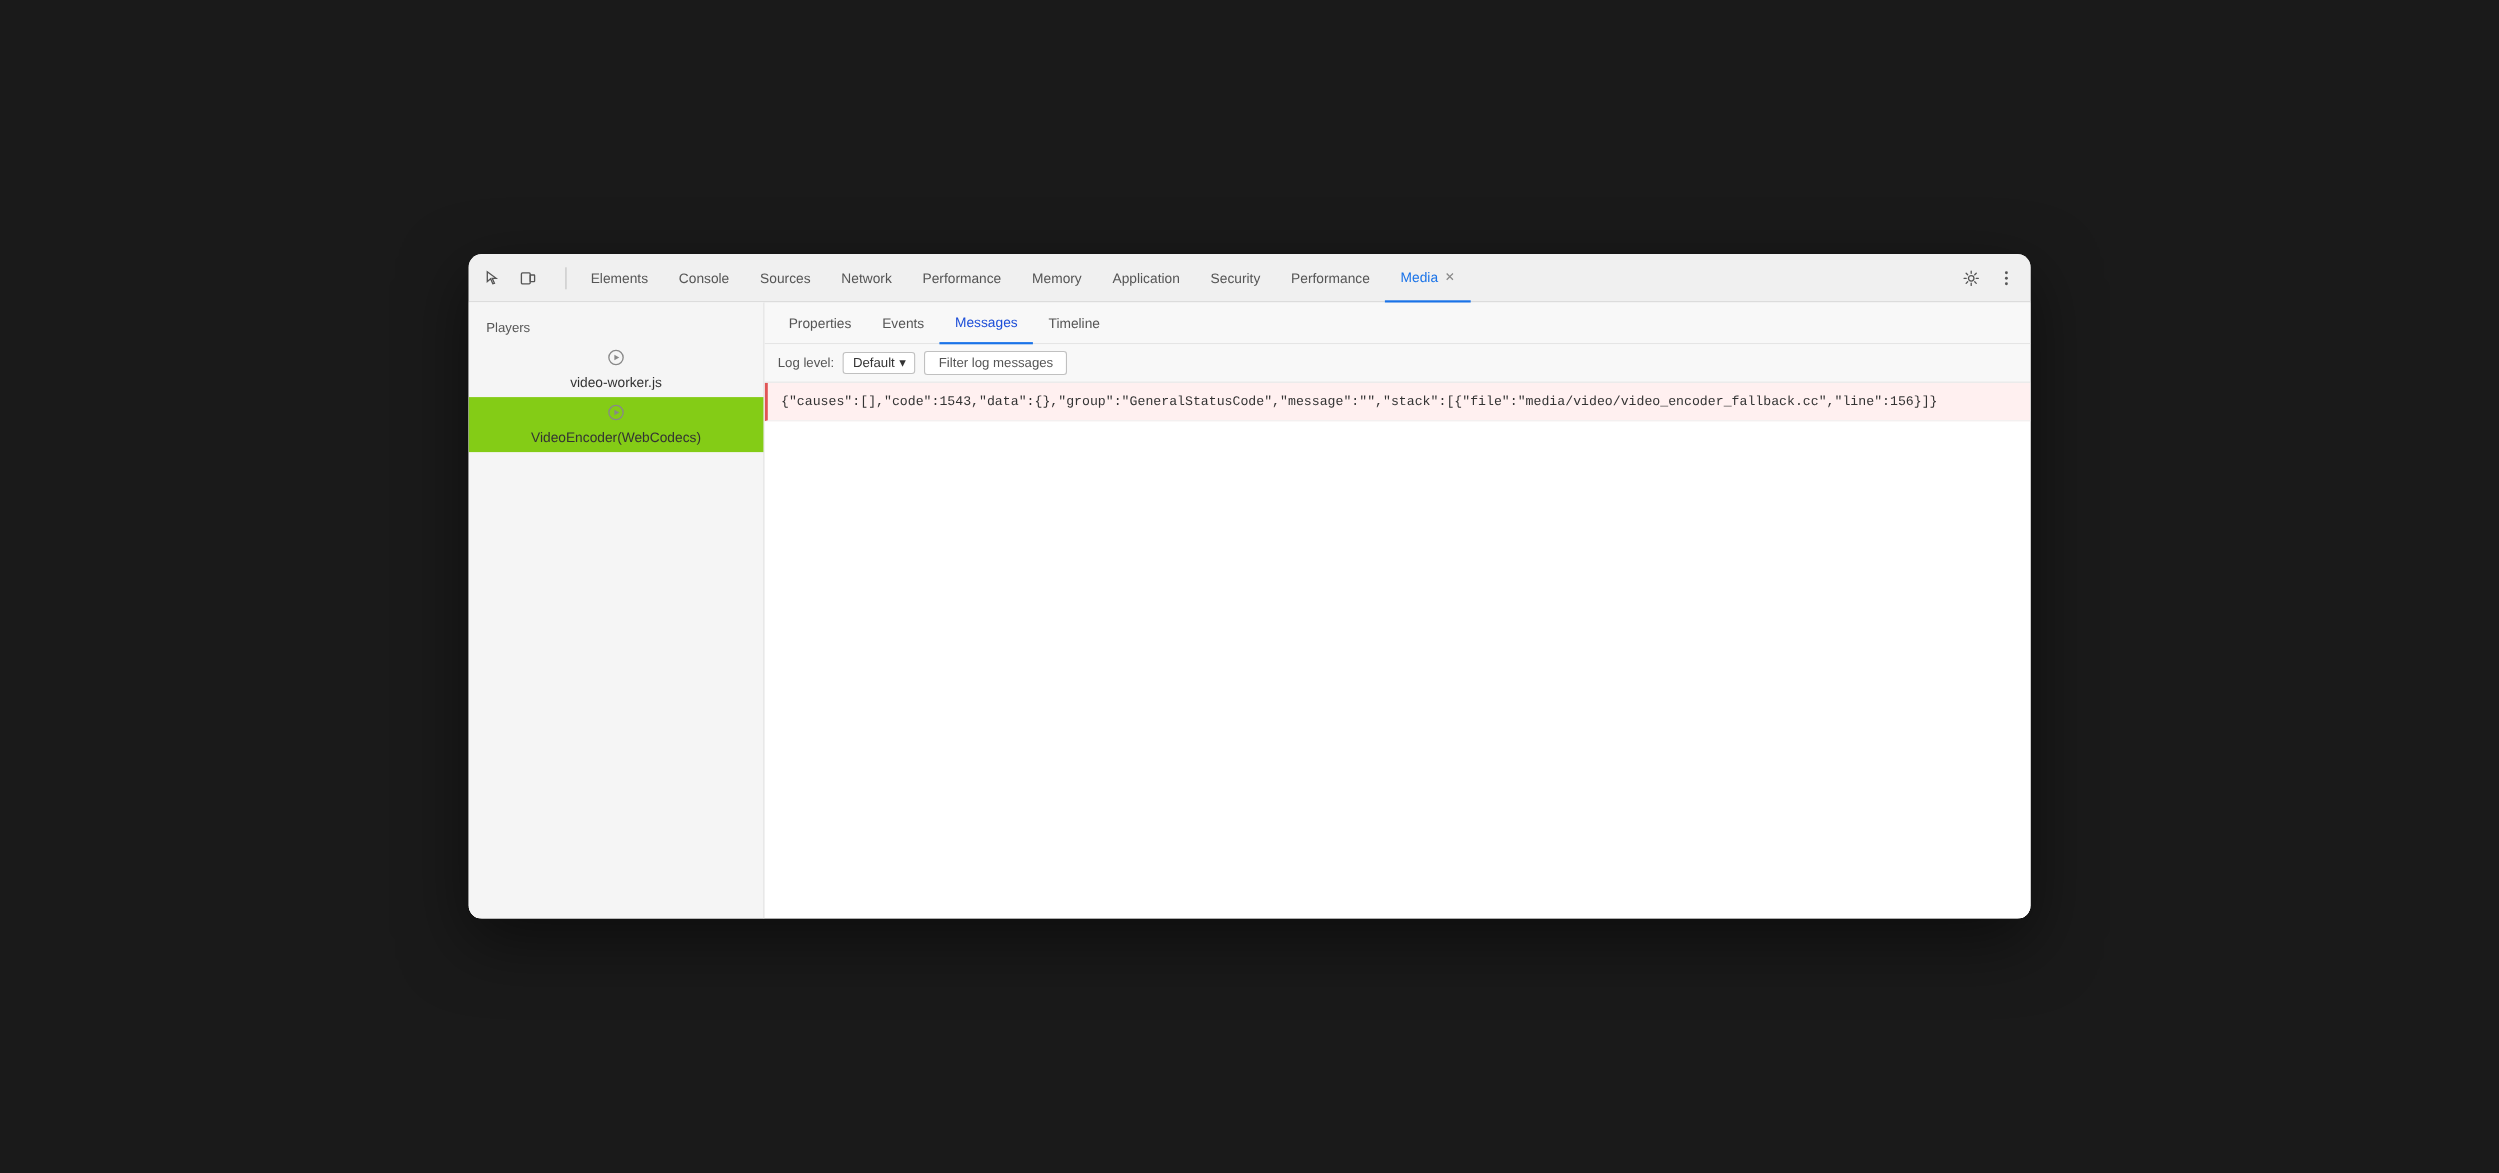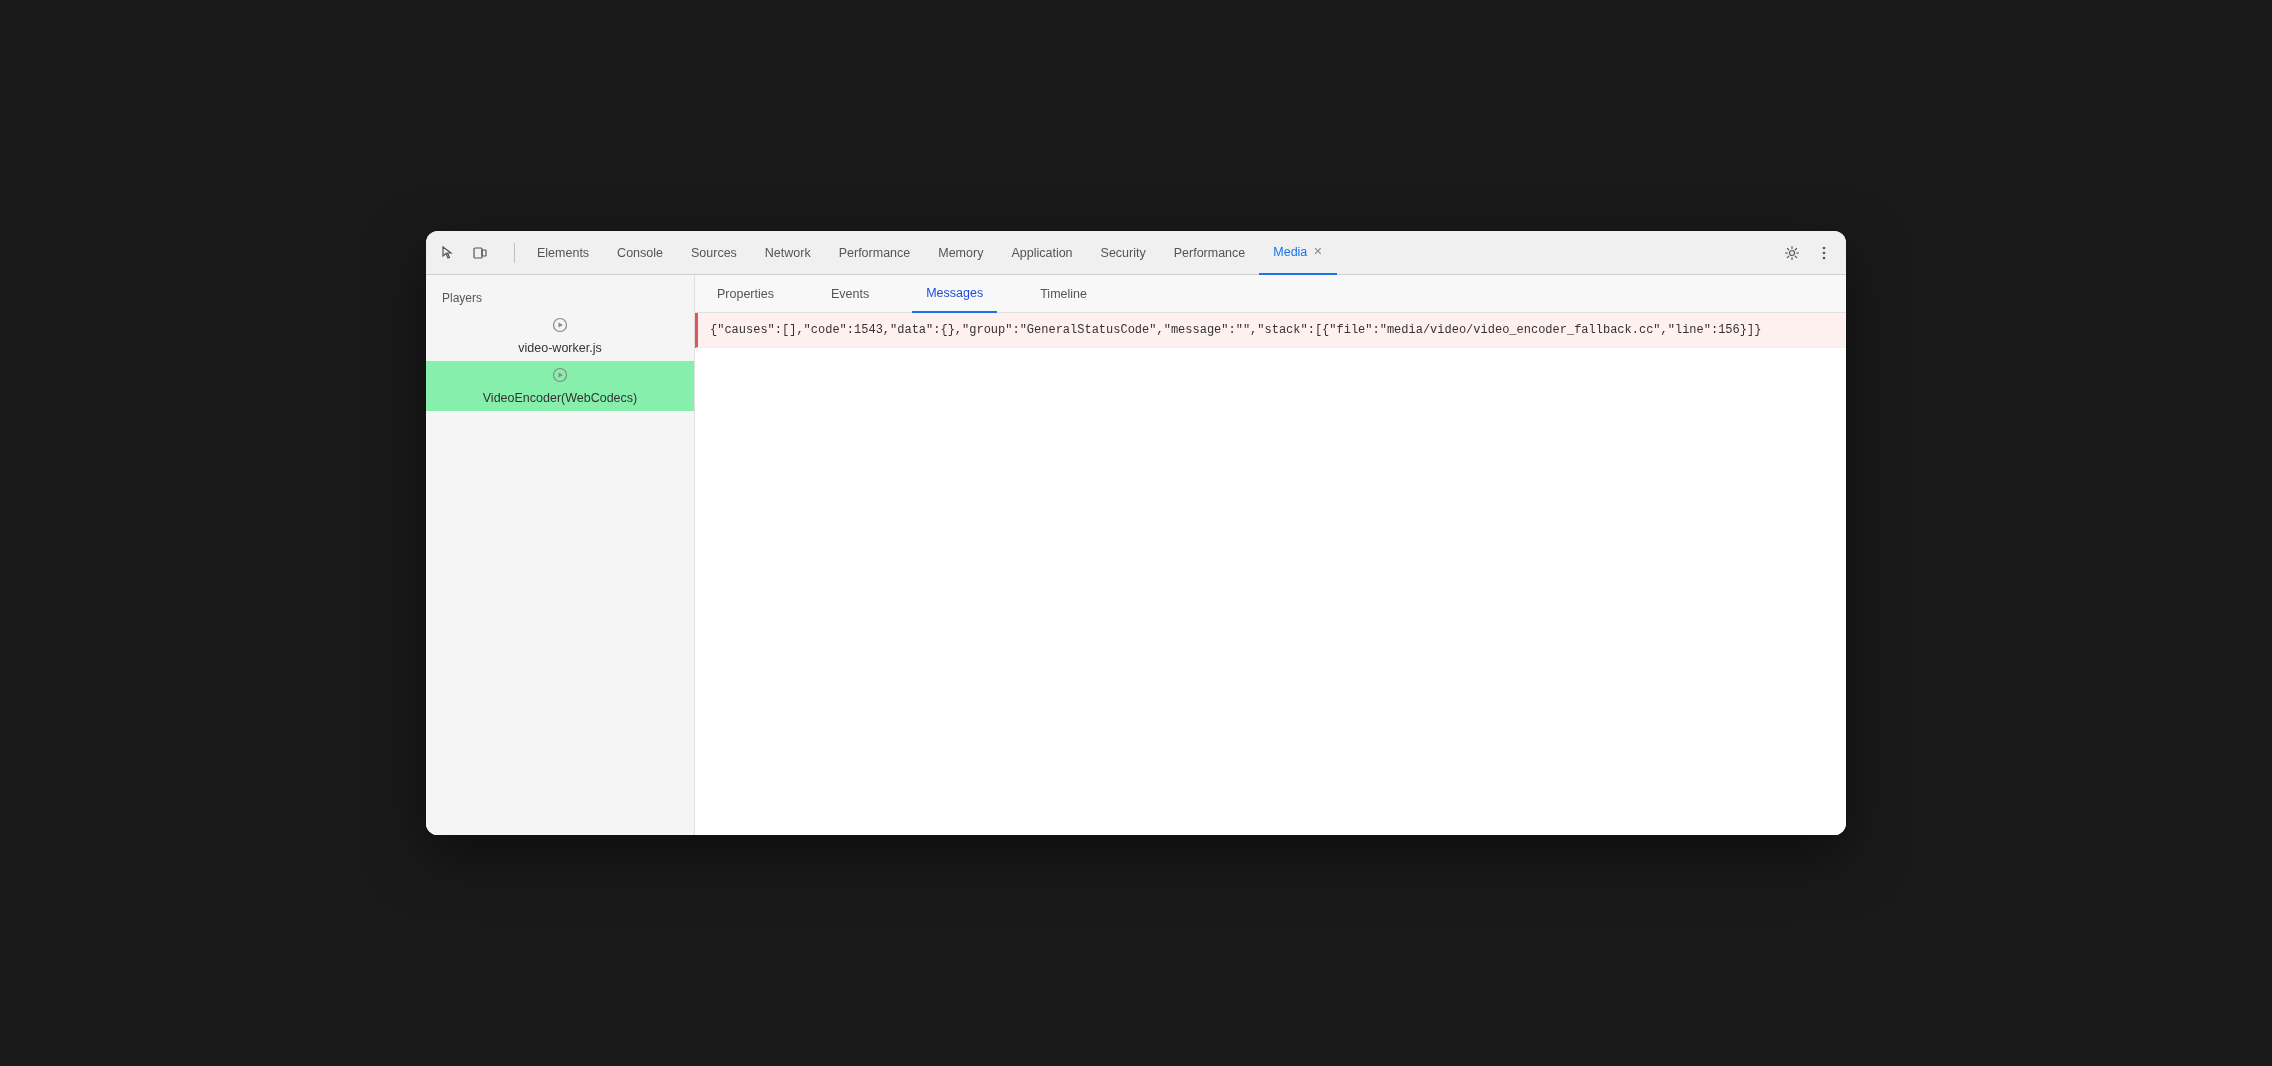--- a/index.html
+++ b/index.html
@@ -134,42 +134,41 @@
     .player-item {
       display: flex;
       align-items: center;
       padding: 6px 16px;
       cursor: pointer;
       font-size: 12.5px;
       color: #333;
       gap: 8px;
       flex-direction: column;
     }
-    .player-item.selected { background: #86efac; align-items: center; }
+    .player-item.selected { background: #84cc16; align-items: center; }
     .play-icon {
       width: 16px;
       height: 16px;
       flex-shrink: 0;
     }
     
     .content {
       flex: 1;
       display: flex;
       flex-direction: column;
       overflow: hidden;
     }
     
     .sub-tabs {
       display: flex;
       align-items: center;
       border-bottom: 1px solid #e0e0e0;
       background: #f8f8f8;
       height: 38px;
       padding: 0 8px;
-      gap: 29px;
     }
     .sub-tab {
       height: 38px;
       display: flex;
       align-items: center;
       padding: 0 14px;
       font-size: 12.5px;
       color: #555;
       cursor: pointer;
       position: relative;
@@ -338,20 +337,28 @@
           <span>Events</span>
         </div>
         <div class="sub-tab active">
           <span>Messages</span>
         </div>
         <div class="sub-tab">
           <span>Timeline</span>
         </div>
       </div>
 
+      <div class="log-toolbar">
+        <span class="log-label">Log level:</span>
+        <div class="log-select">
+          <span>Default</span>
+          <span>▾</span>
+        </div>
+        <button class="log-filter-btn">Filter log messages</button>
+      </div>
 
       <div class="messages-area">
         <div class="message-row error">
           <span class="msg-text">{"causes":[],"code":1543,"data":{},"group":"GeneralStatusCode","message":"","stack":[{"file":"media/video/video_encoder_fallback.cc","line":156}]}</span>
         </div>
       </div>
     </div>
   </div>
 </div>
 

